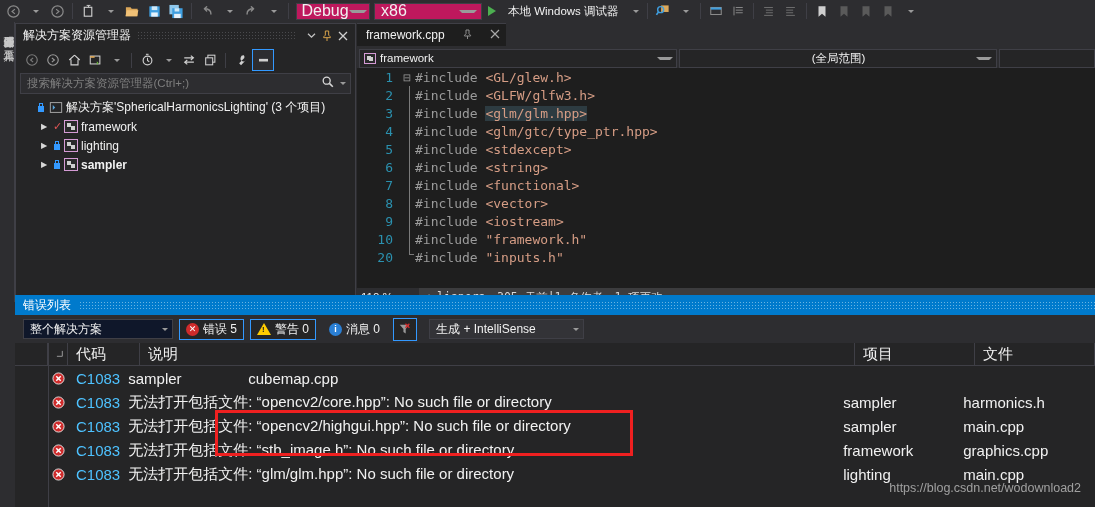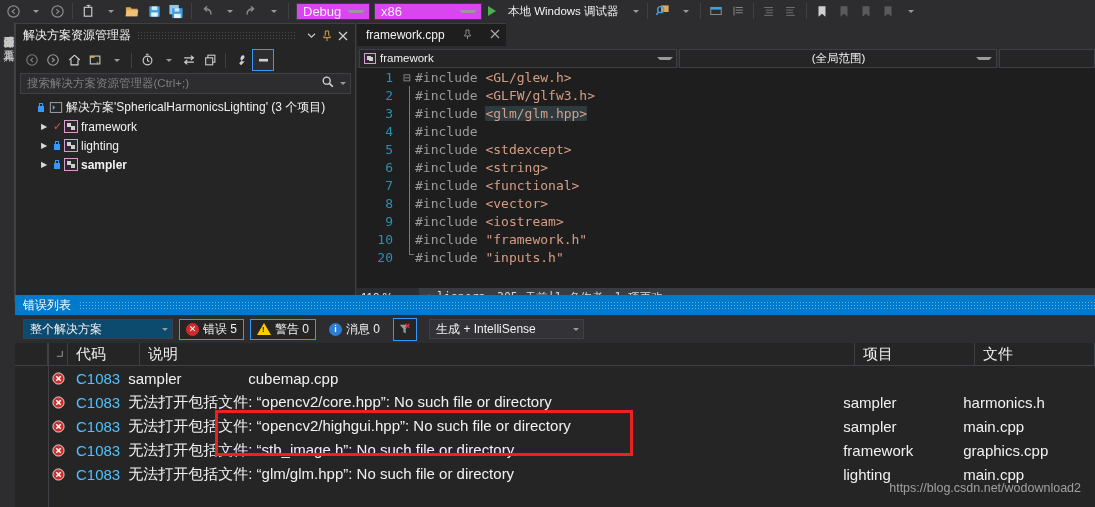--- a/index.html
+++ b/index.html
@@ -13,22 +13,22 @@
   .app{position:relative;width:1095px;height:507px;background:#2d2d30;}
 
   
   .toolbar{position:absolute;left:0;top:0;width:1095px;height:22px;background:#2d2d30;
            display:flex;align-items:center;box-sizing:border-box;padding-left:2px;}
   .tb-btn{display:flex;align-items:center;justify-content:center;height:20px;min-width:18px;
           padding:0 2px;cursor:default;}
   .tb-sep{width:1px;height:16px;background:#3f3f46;margin:0 4px;}
   .caret{width:0;height:0;border-left:3px solid transparent;border-right:3px solid transparent;
          border-top:3px solid #9a9a9a;margin-left:2px;}
-  .combo{height:17px;background:#d946ef;border:1px solid #3f3f46;display:flex;align-items:center;
-         padding:0 4px 0 6px;color:#f1f1f1;font-size:13px;margin:0 2px;box-sizing:border-box;justify-content:center;}
+  .combo{height:17px;background:#be185d;border:1px solid #3f3f46;display:flex;align-items:center;
+         padding:0 4px 0 6px;color:#f1f1f1;font-size:16px;margin:0 2px;box-sizing:border-box;justify-content:center;}
   .combo .lbl{white-space:nowrap;}
   .combo .caret{margin-left:auto;padding-left:12px;}
   .run-btn{display:flex;align-items:center;gap:12px;padding:0 4px;font-size:11.5px;white-space:nowrap;}
   .tri{width:0;height:0;border-top:5px solid transparent;border-bottom:5px solid transparent;
        border-left:8px solid #4caf50;}
 
   
   .vstrip{position:absolute;left:0;top:22px;width:14px;height:280px;background:#2d2d30;
           border-right:1px solid #3f3f46;overflow:hidden;}
   .vtext{writing-mode:vertical-rl;text-orientation:mixed;font-size:11px;color:#c8c8c8;
@@ -103,21 +103,21 @@
   .blame .ar{color:#c8c8c8;font-size:10px;}
 
   
   .el{position:absolute;left:15px;top:295px;width:1080px;height:152px;background:#252526;}
   .el-hdr{height:20px;background:#007acc;display:flex;align-items:center;padding-left:8px;}
   .el-hdr .t{font-size:12px;color:#fff;white-space:nowrap;}
   .el-hdr .dots{flex:1;height:11px;margin-left:8px;
      background-image:radial-gradient(#69b4e3 0.7px,transparent 0.8px);
      background-size:3px 3px;background-position:0 4px;}
   .el-tb{height:28px;background:#2d2d30;display:flex;align-items:center;padding-left:8px;gap:6px;}
-  .el-scope{width:150px;height:20px;background:#0c4a6e;border:1px solid #3f3f46;display:flex;
+  .el-scope{width:150px;height:20px;background:#0f172a;border:1px solid #3f3f46;display:flex;
             align-items:center;padding:0 4px 0 6px;box-sizing:border-box;font-size:12px;}
   .el-scope .caret{margin-left:auto;}
   .sevbtn{height:21px;display:flex;align-items:center;gap:4px;padding:0 6px;box-sizing:border-box;
           border:1px solid transparent;font-size:12px;white-space:nowrap;}
   .sevbtn.on{border-color:#3399ff;background:#252526;}
   .errglyph{width:13px;height:13px;border-radius:50%;background:#cf2b2b;color:#fff;font-size:9px;
             display:flex;align-items:center;justify-content:center;font-weight:bold;}
   .warnglyph{width:0;height:0;border-left:7px solid transparent;border-right:7px solid transparent;
              border-bottom:12px solid #ffcc00;position:relative;}
   .warnglyph:after{content:"!";position:absolute;left:-2px;top:2px;color:#222;font-size:8px;font-weight:bold;}
@@ -462,21 +462,21 @@
 
     <div class="code">
       <div class="foldbar">
           <i></i>
           <i class="bot"></i>
         </div>
       <div id="code-lines">
           <div class="cline"><span class="ln">1</span><span class="fold">⊟</span><span class="kw">#include </span><span class="inc">&lt;GL/glew.h&gt;</span></div>
           <div class="cline"><span class="ln">2</span><span class="fold"></span><span class="kw">#include </span><span class="inc">&lt;GLFW/glfw3.h&gt;</span></div>
           <div class="cline"><span class="ln">3</span><span class="fold"></span><span class="kw">#include </span><span class="inc hl">&lt;glm/glm.hpp&gt;</span></div>
-          <div class="cline"><span class="ln">4</span><span class="fold"></span><span class="kw">#include </span></div>
+          <div class="cline"><span class="ln">4</span><span class="fold"></span><span class="kw">#include </span><span class="inc">&lt;glm/gtc/type_ptr.hpp&gt;</span></div>
           <div class="cline"><span class="ln">5</span><span class="fold"></span><span class="kw">#include </span><span class="inc">&lt;stdexcept&gt;</span></div>
           <div class="cline"><span class="ln">6</span><span class="fold"></span><span class="kw">#include </span><span class="inc">&lt;string&gt;</span></div>
           <div class="cline"><span class="ln">7</span><span class="fold"></span><span class="kw">#include </span><span class="inc">&lt;functional&gt;</span></div>
           <div class="cline"><span class="ln">8</span><span class="fold"></span><span class="kw">#include </span><span class="inc">&lt;vector&gt;</span></div>
           <div class="cline"><span class="ln">9</span><span class="fold"></span><span class="kw">#include </span><span class="inc">&lt;iostream&gt;</span></div>
           <div class="cline"><span class="ln">10</span><span class="fold"></span><span class="kw">#include </span><span class="inc">"framework.h"</span></div>
           <div class="cline"><span class="ln">20</span><span class="fold"></span><span class="kw">#include </span><span class="inc">"inputs.h"</span></div>
         </div>
     </div>
 

